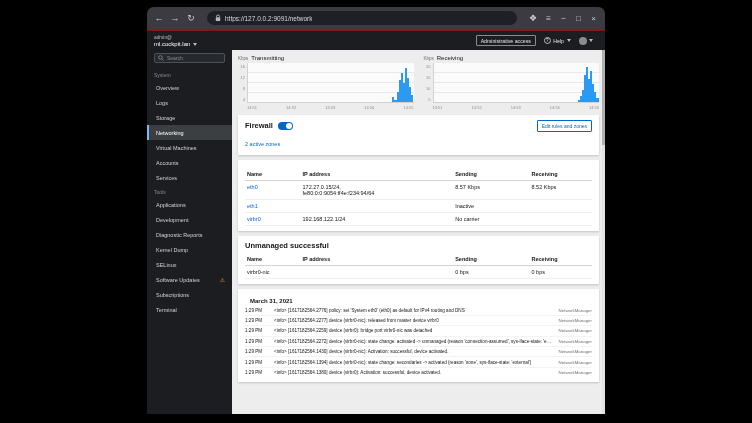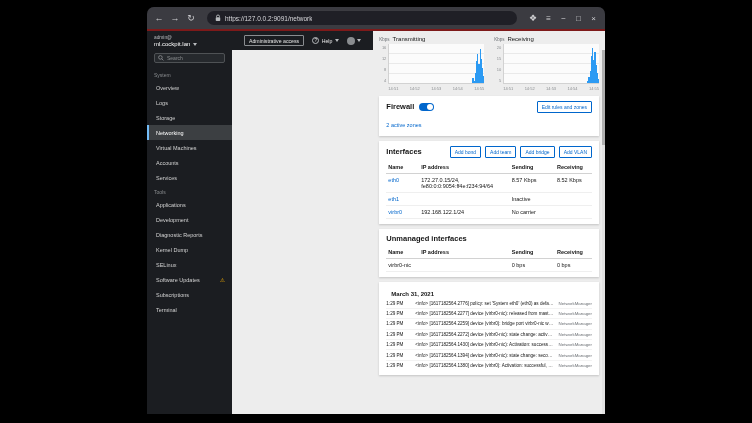--- a/index.html
+++ b/index.html
@@ -18,21 +18,21 @@
   .user-host{color:#fff;font-size:6px;display:flex;align-items:center;gap:3px;margin-top:1px}
   .caret{width:0;height:0;border-left:2.5px solid transparent;border-right:2.5px solid transparent;border-top:3px solid #b8bbbe;display:inline-block}
   .search{margin:3px 7px 2px;height:10px;border:1px solid #4f5255;background:#26292d;border-radius:2px;display:flex;align-items:center;gap:3px;padding:0 3px;cursor:text}
   .search span{color:#8a8d90;font-size:5px}
   .nav{flex:1;padding:3px 0;overflow:hidden}
   .nav-section-label{color:#8a8d90;font-size:5px;padding:4px 7px 2px}
   .nav-item{color:#d2d2d2;font-size:5.5px;padding:4.5px 7px;display:flex;align-items:center;border-left:2px solid transparent;cursor:pointer}
   .nav-item.active{background:#3c3f42;border-left-color:#73bcf7;color:#fff}
   .nav-item-label{flex:1}
   .warn-icon{color:#f0ab00;font-size:5.5px}
-  .main{flex:1;display:flex;flex-direction:row;min-width:0;position:relative;background:#ededed}
+  .main{flex:1;display:flex;flex-direction:column;min-width:0;position:relative;background:#ededed}
   .masthead{height:19px;background:#1b1d21;display:flex;align-items:center;justify-content:flex-end;gap:8px;padding:0 12px;flex:none}
   .admin-btn{border:1px solid #8a8d90;color:#e6e6e6;font-size:5.2px;padding:1.5px 4px;border-radius:1px;background:transparent;font-family:inherit;cursor:pointer}
   .help{display:flex;align-items:center;gap:2.5px;color:#e6e6e6;font-size:5.2px;cursor:pointer}
   .help-q{width:7px;height:7px;border:1px solid #b8bbbe;border-radius:50%;font-size:4.5px;display:flex;align-items:center;justify-content:center}
   .session{display:flex;align-items:center;gap:2.5px;cursor:pointer}
   .avatar{width:8px;height:8px;border-radius:50%;background:#8a8d90;display:inline-block}
   .content{flex:1;padding:5px 6px;overflow:hidden}
   .graphs{display:flex;gap:10px;margin-bottom:5px}
   .graph{flex:1;min-width:0}
   .graph-head{display:flex;align-items:baseline;gap:3px;margin-bottom:2px}
@@ -386,30 +386,20 @@
           <div class="card-head">
             <span class="card-title">Firewall</span>
             <span class="toggle"></span>
             <span class="spacer"></span>
             <button class="pf-btn">Edit rules and zones</button>
           </div>
           <a class="link zones-link">2 active zones</a>
         </div>
 
         <div class="card">
-          <div class="card-head">
-            <span class="card-title">Interfaces</span>
-            <span class="spacer"></span>
-            <span class="btn-group">
-                <button class="pf-btn">Add bond</button>
-                <button class="pf-btn">Add team</button>
-                <button class="pf-btn">Add bridge</button>
-                <button class="pf-btn">Add VLAN</button>
-              </span>
-          </div>
           <table>
               <thead>
                 <tr>
                   <th class="col-0">Name</th>
                   <th class="col-1">IP address</th>
                   <th class="col-2">Sending</th>
                   <th class="col-3">Receiving</th>
                 </tr>
               </thead>
               <tbody>
@@ -431,21 +421,21 @@
                   <td class="col-1">192.168.122.1/24</td>
                   <td class="col-2">No carrier</td>
                   <td class="col-3"></td>
                 </tr>
               </tbody>
             </table>
         </div>
 
         <div class="card">
           <div class="card-head">
-            <span class="card-title">Unmanaged interfaces</span>
+            <span class="card-title">Unmanaged successful</span>
           </div>
           <table>
               <thead>
                 <tr>
                   <th class="col-0">Name</th>
                   <th class="col-1">IP address</th>
                   <th class="col-2">Sending</th>
                   <th class="col-3">Receiving</th>
                 </tr>
               </thead>

